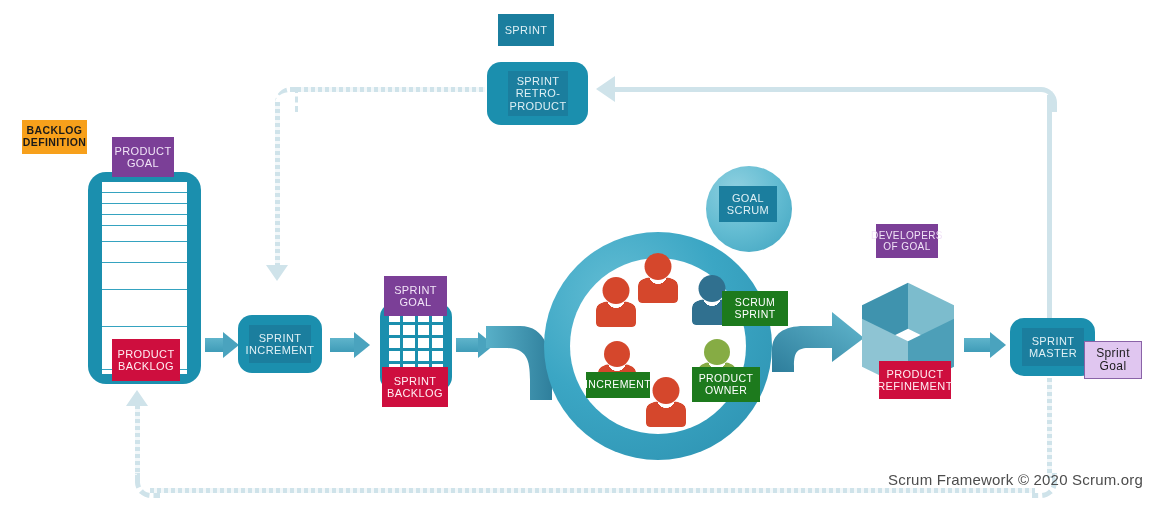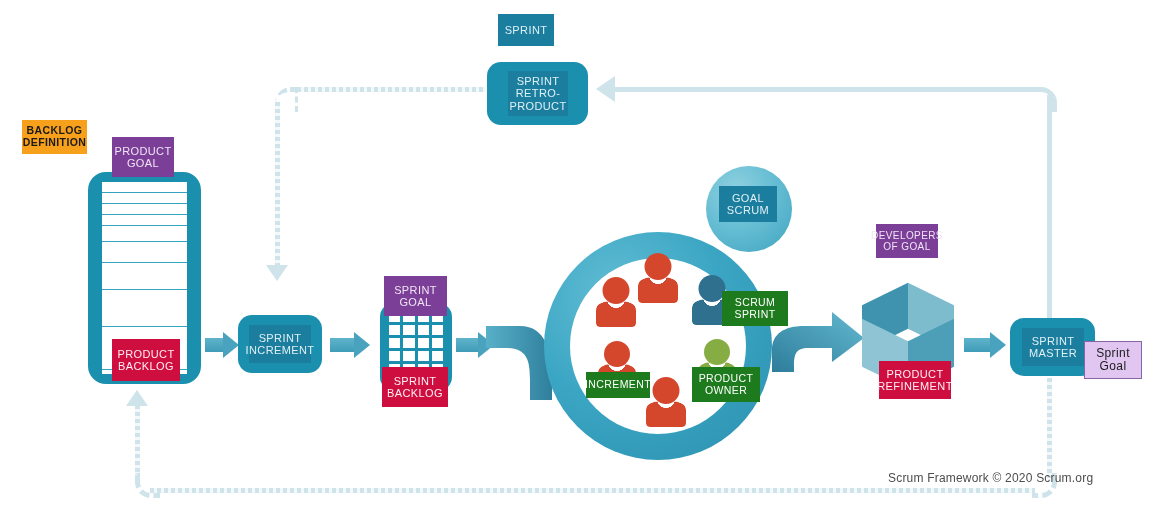--- a/index.html
+++ b/index.html
@@ -60,21 +60,21 @@
   .tri-left{border-top:13px solid transparent;border-bottom:13px solid transparent;border-right:19px solid #cfe3ea;}
 
   
   .barrow{position:absolute;}
   .barrow .sh{position:absolute;left:0;top:50%;transform:translateY(-50%);
               background:linear-gradient(180deg,#5fb4cb 0%,#3f9cb8 100%);}
   .barrow .hd{position:absolute;right:0;top:50%;transform:translateY(-50%);width:0;height:0;
               border-top:13px solid transparent;border-bottom:13px solid transparent;
               border-left:16px solid #4aa3be;}
 
-  .footer{position:absolute;font-size:12px;color:#4d4d4d;letter-spacing:.2px;}
+  .footer{position:absolute;font-size:15px;color:#4d4d4d;letter-spacing:.2px;}
 
   .box-flap{position:absolute;}
 </style>
 </head>
 <body>
 
 <div id="stage">
 
   <div class="ln" style="left:1047px;top:95px;width:5px;height:225px;"></div>
 

